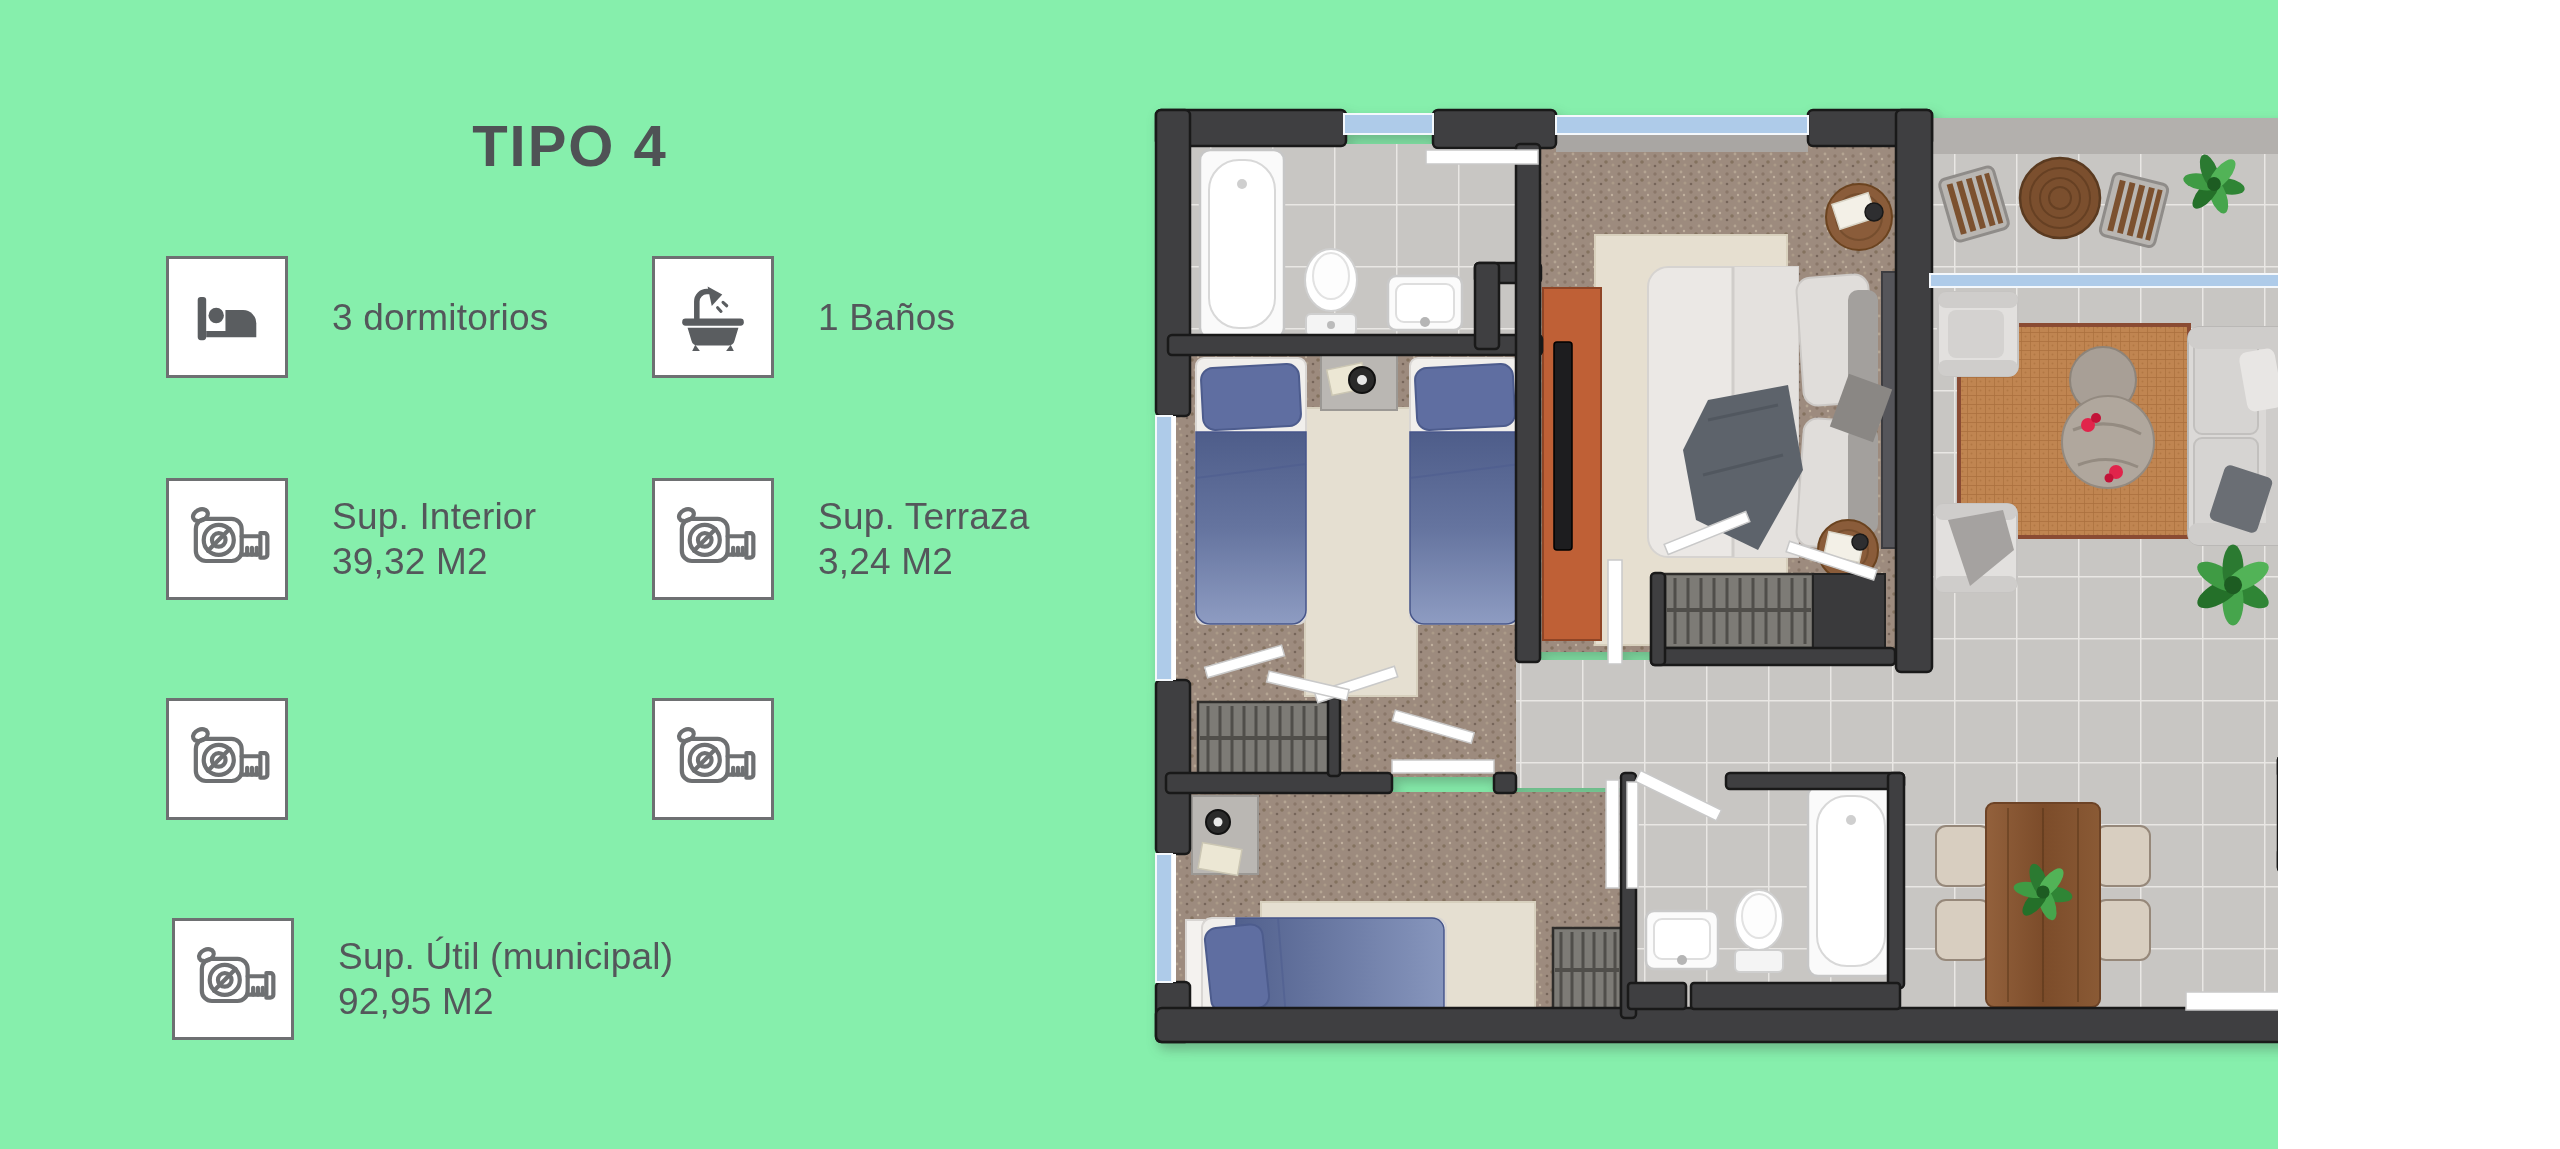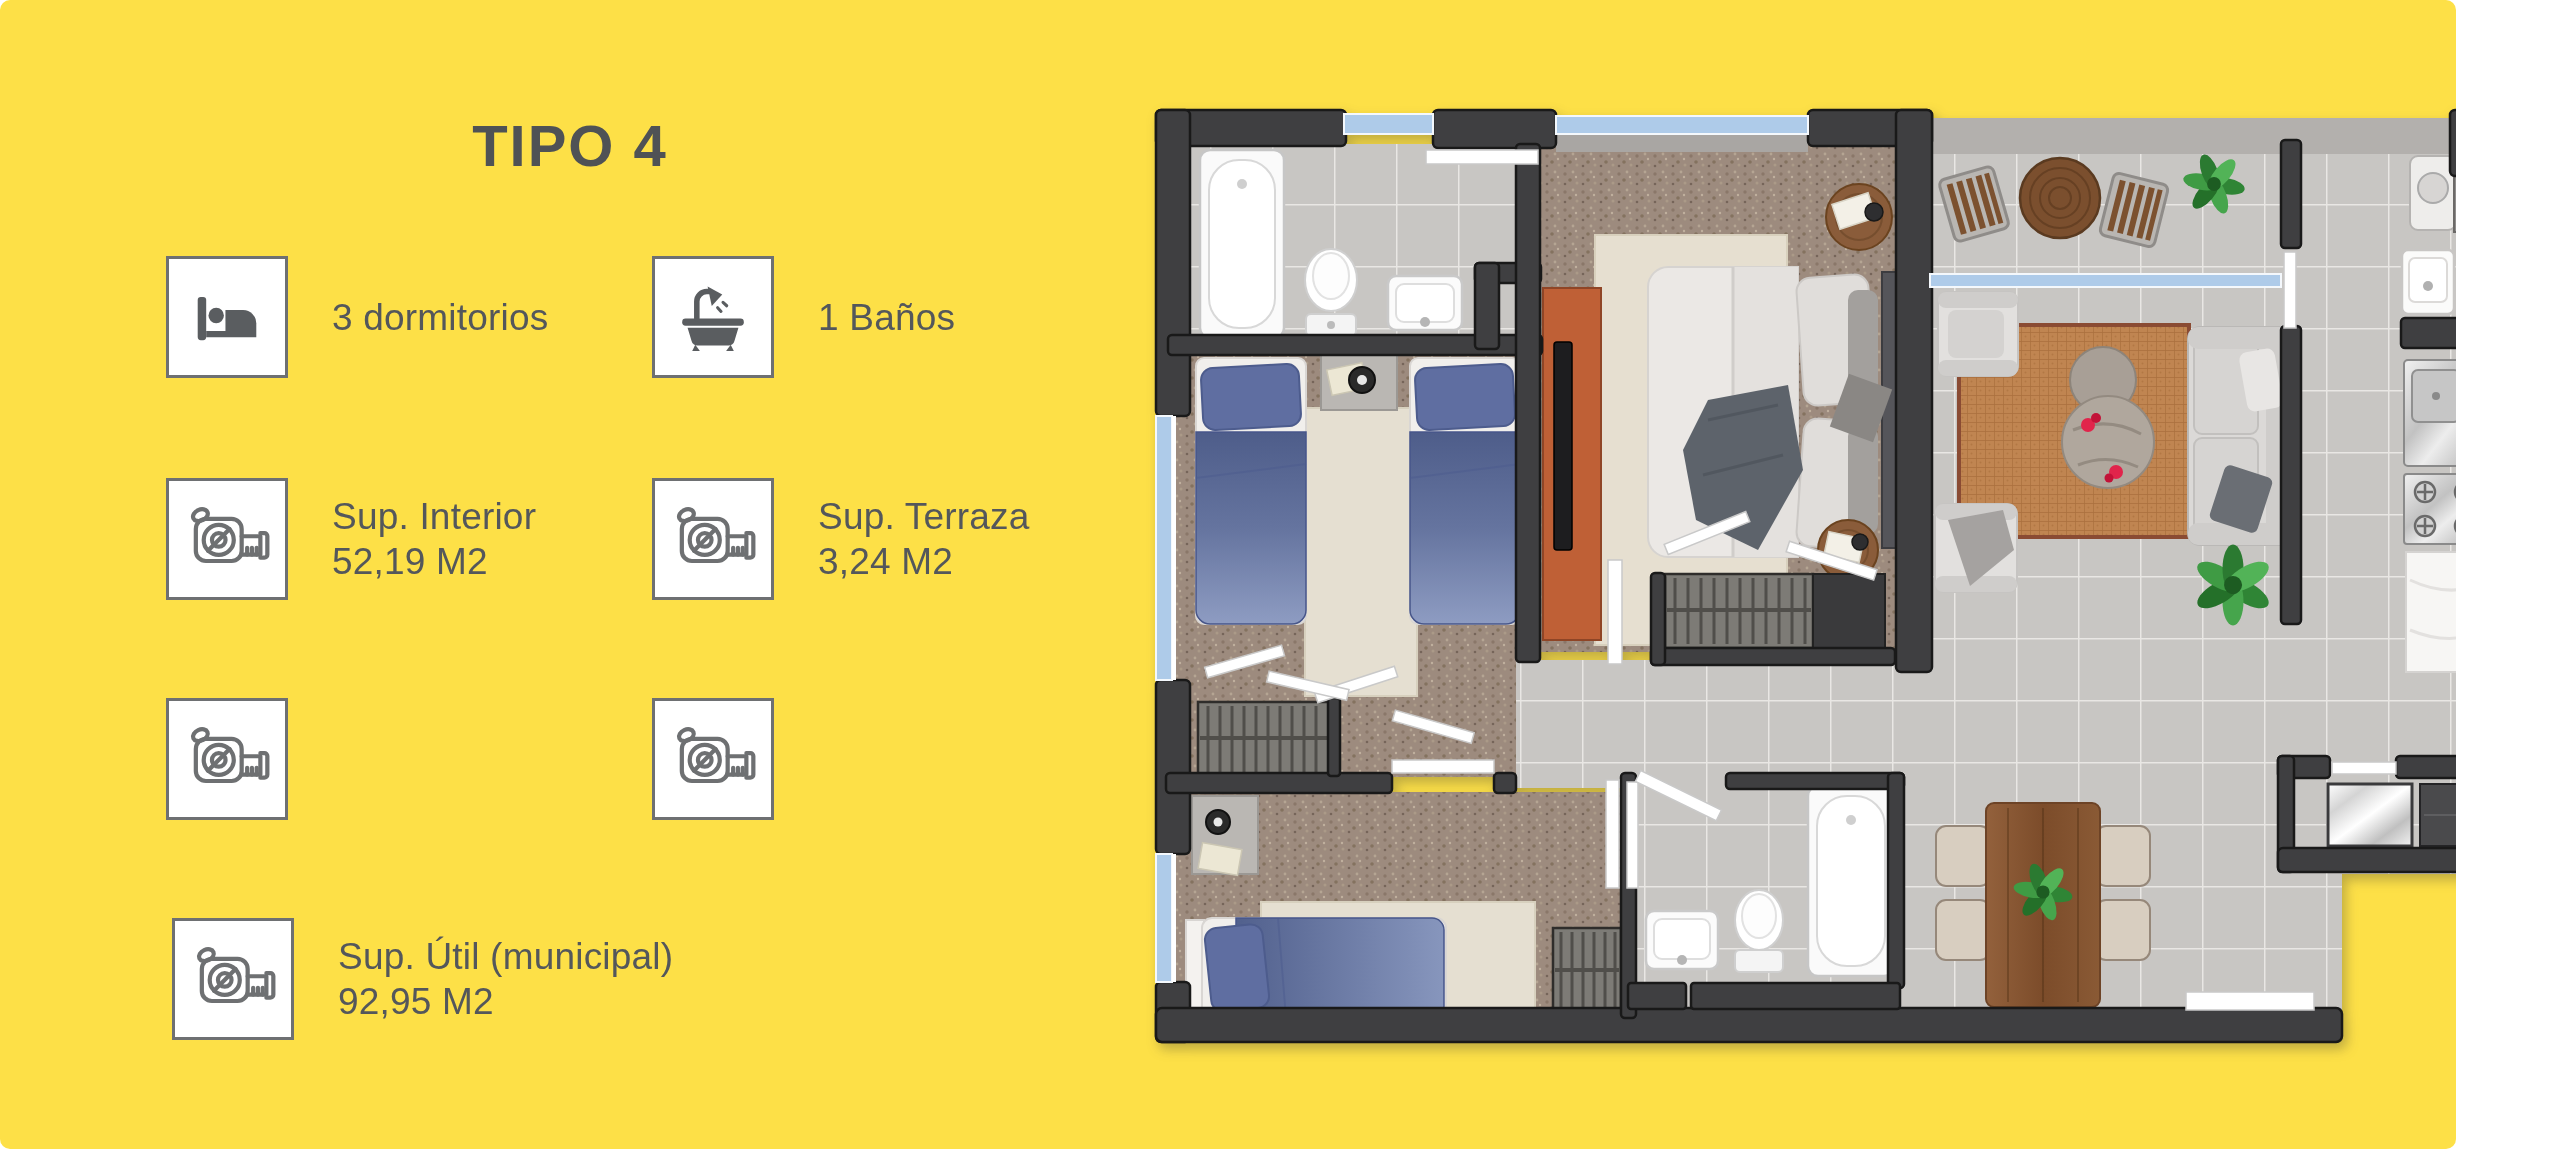--- a/index.html
+++ b/index.html
@@ -1,17 +1,17 @@
 <!DOCTYPE html>
 <html><head>
 <meta charset="utf-8">
 <style>
   html,body{margin:0;padding:0;background:#ffffff;}
-  #screen{position:relative;width:2456px;height:1149px;background:#fde047;overflow:hidden;
-          font-family:"Liberation Sans",sans-serif;color:#54575b;border-radius:10px;}
+  #screen{position:relative;width:2278px;height:1149px;background:#86efac;overflow:hidden;
+          font-family:"Liberation Sans",sans-serif;color:#54575b;}
   
   #plan-title{position:absolute;left:150px;top:112px;width:840px;text-align:center;
               font-size:58px;font-weight:bold;letter-spacing:2px;color:#4f5255;}
   .spec{position:absolute;display:flex;align-items:center;gap:44px;}
   .icon-box{width:116px;height:116px;border:3px solid #6e7072;background:#fff;flex:none;
             display:flex;align-items:center;justify-content:center;}
   .spec-text{font-size:37px;line-height:45px;color:#54575b;letter-spacing:.2px;display:flex;flex-direction:column;justify-content:center;}
   .glyph{color:#5a5d60;}
   .glyph-outline{color:#6e7072;}
   
@@ -82,21 +82,21 @@
   </div>
 
   <div class="spec" style="left:166px;top:478px">
     <div class="icon-box">
       <svg class="glyph-outline" width="88" height="88">
           <use href="#i-tape"></use>
         </svg>
     </div>
     <div class="spec-text">
       <span>Sup. Interior</span>
-      <span>52,19 M2</span>
+      <span>39,32 M2</span>
     </div>
   </div>
 
   <div class="spec" style="left:652px;top:478px">
     <div class="icon-box">
       <svg class="glyph-outline" width="88" height="88">
           <use href="#i-tape"></use>
         </svg>
     </div>
     <div class="spec-text">

